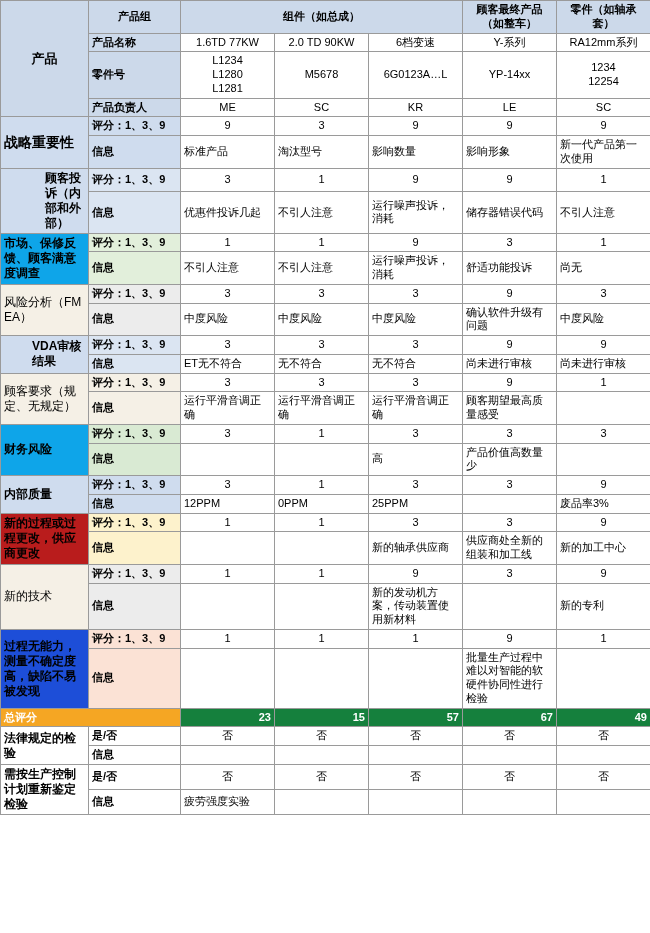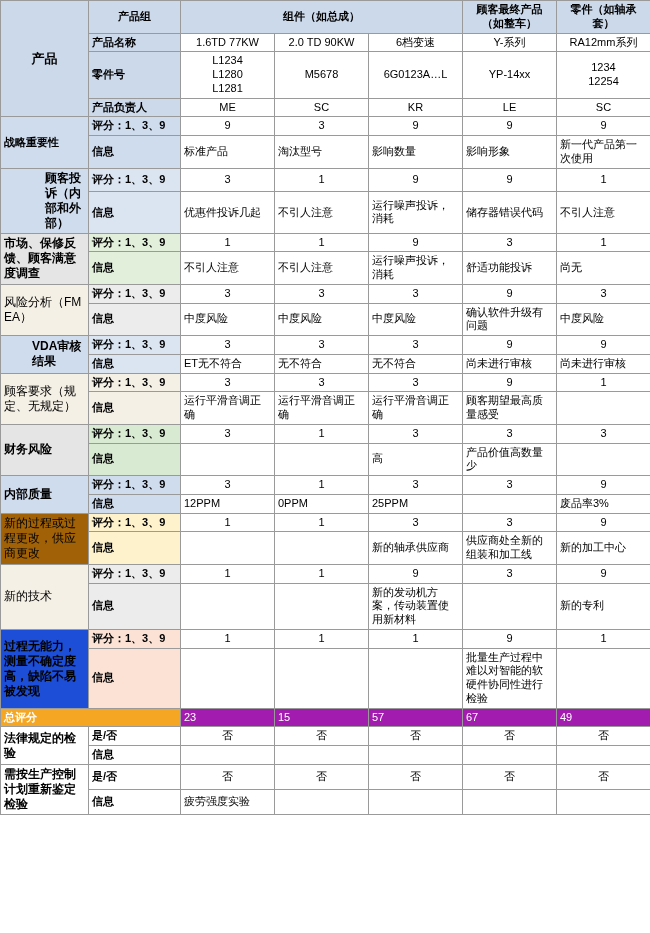--- a/index.html
+++ b/index.html
@@ -40,26 +40,26 @@
 
   
   .band-blue{background:#cfdcee;}
   .band-blue-lt{background:#dbe5f2;}
   .band-green{background:#d9ead3;}
   .band-green2{background:#e2efdb;}
   .band-yellow{background:#fdf2cc;}
   .band-orange{background:#fbe2d5;}
   .band-tan{background:#f5f0e6;}
   .band-gray{background:#ececec;}
-  .total{background:#a21caf;color:#ffffff;font-weight:normal;text-align:left;}
+  .total{background:#15803d;color:#ffffff;font-weight:bold;text-align:right;}
   .total-lbl{background:#f5a623;color:#ffffff;font-weight:bold;text-align:left;padding-left:4px;}
 
   .lbl-blue{background:#cfdcee;font-weight:bold;text-align:left;padding-left:4px;}
-  .lbl-green{background:#e5e5e5;font-weight:bold;text-align:left;padding-left:4px;margin-left:34px;}
-  .lbl-yellow{background:#a16207;font-weight:normal;text-align:left;padding-left:4px;}
+  .lbl-green{background:#0ea5e9;font-weight:bold;text-align:left;padding-left:4px;margin-left:34px;}
+  .lbl-yellow{background:#b91c1c;font-weight:bold;text-align:left;padding-left:4px;}
   .lbl-orange{background:#1d4ed8;font-weight:bold;text-align:left;padding-left:4px;}
   .lbl-tan{background:#f5f0e6;font-weight:normal;text-align:left;padding-left:4px;}
   .lbl-white{background:#ffffff;font-weight:bold;text-align:left;padding-left:4px;}
 
   .score-cell{text-align:center;}
   .info-cell{text-align:left;vertical-align:top;padding-top:3px;}
   .subhdr{font-weight:bold;text-align:left;padding-left:4px;}
 </style>
 </head>
 <body>
@@ -100,21 +100,21 @@
       </tr>
       <tr>
         <td class="hdr subhdr">产品负责人</td>
         <td class="white center small">ME</td>
         <td class="white center small">SC</td>
         <td class="white center small">KR</td>
         <td class="white center small">LE</td>
         <td class="white center small">SC</td>
       </tr>
       <tr>
-        <td class="lbl-blue" rowspan="2" style="font-size: 11px;">战略重要性</td>
+        <td class="lbl-blue" rowspan="2" style="font-size: 14px;">战略重要性</td>
         <td class="band-blue subhdr">评分：1、3、9</td>
         <td class="white score-cell">9</td>
         <td class="white score-cell">3</td>
         <td class="white score-cell">9</td>
         <td class="white score-cell">9</td>
         <td class="white score-cell">9</td>
       </tr>
       <tr>
         <td class="band-blue subhdr">信息</td>
         <td class="white info-cell small">标准产品</td>

